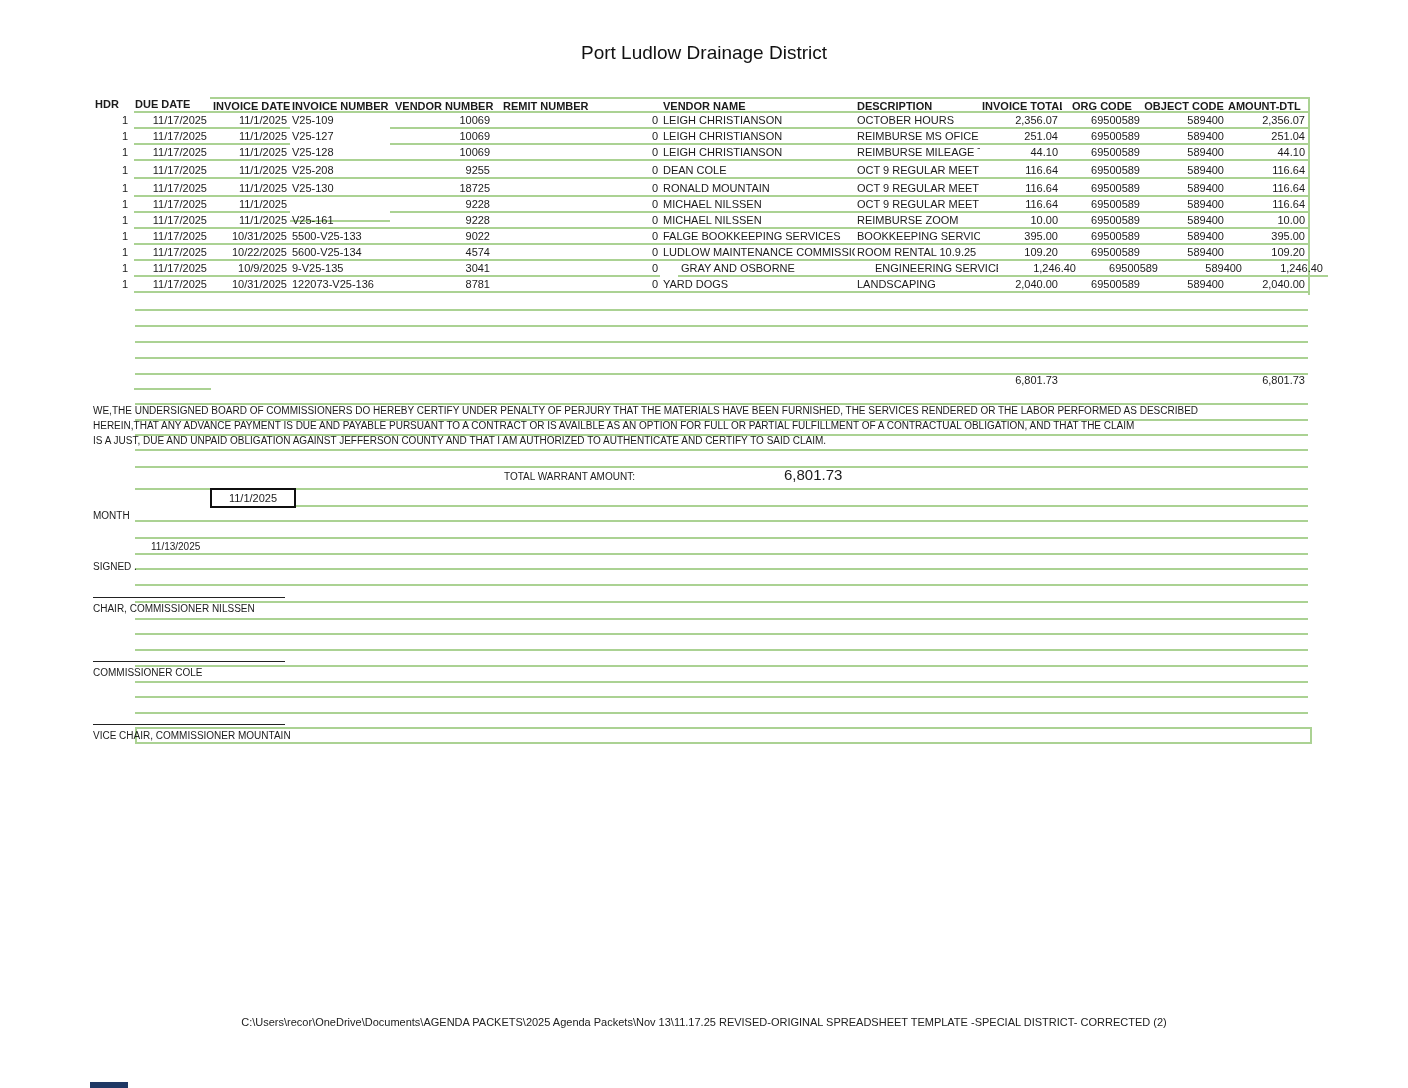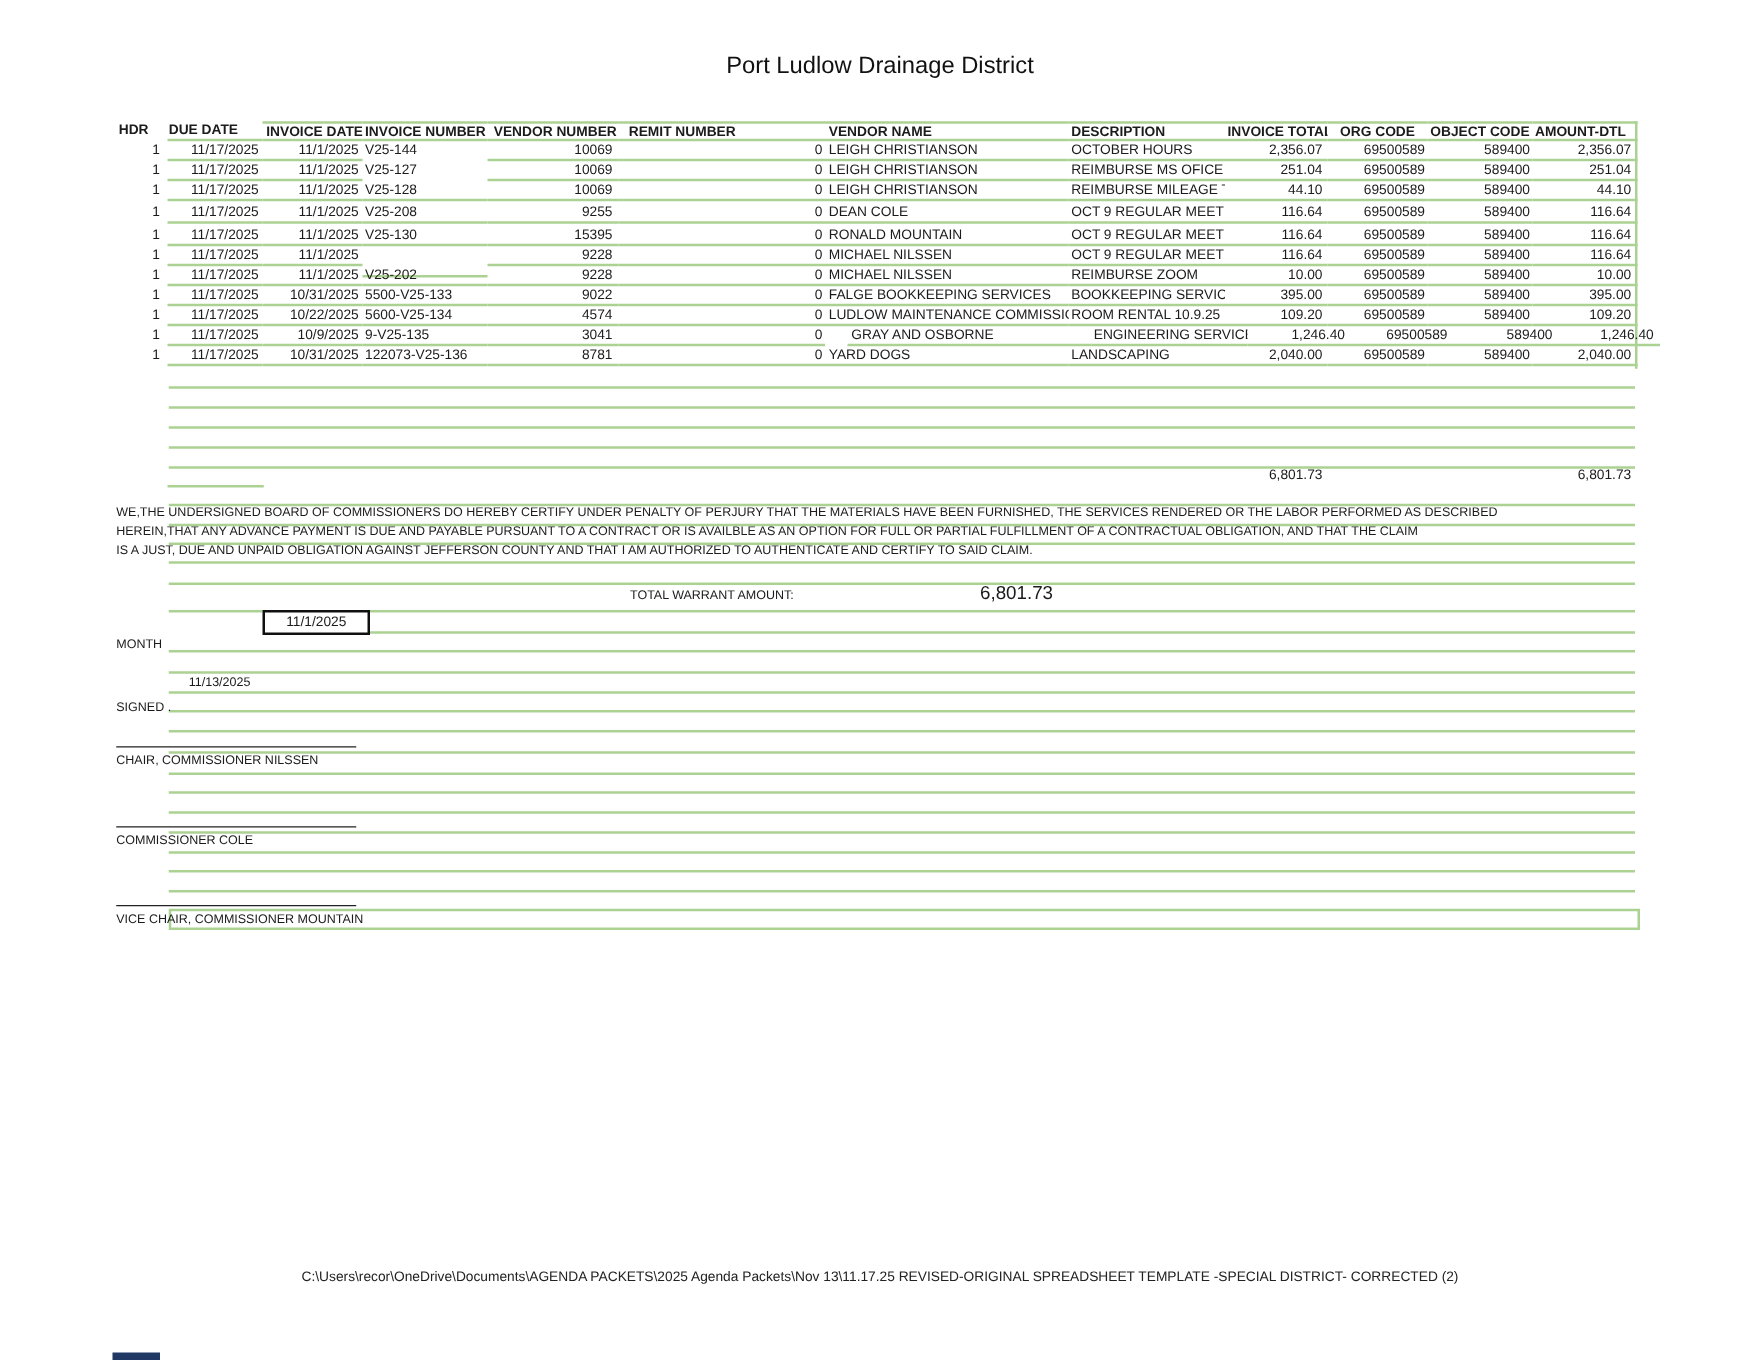--- a/index.html
+++ b/index.html
@@ -47,21 +47,21 @@
         <span class="bb bt" style="width: 125px; text-align: left; padding-right: 1px; padding-left: 2px;">DESCRIPTION</span>
         <span class="bb bt" style="width: 82px; text-align: right; padding-right: 4px; padding-left: 2px;">INVOICE TOTAL</span>
         <span class="bb bt" style="width: 80px; text-align: center; padding-right: 2px; padding-left: 2px;">ORG CODE</span>
         <span class="bb bt" style="width: 84px; text-align: center; padding-right: 2px; padding-left: 2px;">OBJECT CODE</span>
         <span class="bb bt" style="width: 84px; text-align: center; padding-right: 18px; padding-left: 2px;">AMOUNT-DTL</span>
       </div>
       <div class="trow">
         <span style="width: 41px; text-align: right; padding-right: 6px; padding-left: 2px;">1</span>
         <span class="bb" style="width: 76px; text-align: right; padding-right: 3px; padding-left: 1px;">11/17/2025</span>
         <span class="bb" style="width: 80px; text-align: right; padding-right: 3px; padding-left: 3px;">11/1/2025</span>
-        <span style="width: 100px; text-align: left; padding-right: 2px; padding-left: 2px;">V25-144</span>
+        <span style="width: 100px; text-align: left; padding-right: 2px; padding-left: 2px;">V25-109</span>
         <span class="bb" style="width: 105px; text-align: right; padding-right: 5px; padding-left: 5px;">10069</span>
         <span class="bb" style="width: 165px; text-align: right; padding-right: 2px; padding-left: 8px;">0</span>
         <span class="bb" style="width: 195px; text-align: left; padding-right: 2px; padding-left: 3px;">LEIGH CHRISTIANSON</span>
         <span class="bb" style="width: 125px; text-align: left; padding-right: 1px; padding-left: 2px;">OCTOBER HOURS</span>
         <span class="bb" style="width: 82px; text-align: right; padding-right: 4px; padding-left: 2px;">2,356.07</span>
         <span class="bb" style="width: 80px; text-align: right; padding-right: 2px; padding-left: 2px;">69500589</span>
         <span class="bb" style="width: 84px; text-align: right; padding-right: 2px; padding-left: 2px;">589400</span>
         <span class="bb" style="width: 84px; text-align: right; padding-right: 5px; padding-left: 2px;">2,356.07</span>
       </div>
       <div class="trow">
@@ -104,21 +104,21 @@
         <span class="bb" style="width: 82px; text-align: right; padding-right: 4px; padding-left: 2px;">116.64</span>
         <span class="bb" style="width: 80px; text-align: right; padding-right: 2px; padding-left: 2px;">69500589</span>
         <span class="bb" style="width: 84px; text-align: right; padding-right: 2px; padding-left: 2px;">589400</span>
         <span class="bb" style="width: 84px; text-align: right; padding-right: 5px; padding-left: 2px;">116.64</span>
       </div>
       <div class="trow gap">
         <span style="width: 41px; text-align: right; padding-right: 6px; padding-left: 2px;">1</span>
         <span class="bb" style="width: 76px; text-align: right; padding-right: 3px; padding-left: 1px;">11/17/2025</span>
         <span class="bb" style="width: 80px; text-align: right; padding-right: 3px; padding-left: 3px;">11/1/2025</span>
         <span class="bb" style="width: 100px; text-align: left; padding-right: 2px; padding-left: 2px;">V25-130</span>
-        <span class="bb" style="width: 105px; text-align: right; padding-right: 5px; padding-left: 5px;">15395</span>
+        <span class="bb" style="width: 105px; text-align: right; padding-right: 5px; padding-left: 5px;">18725</span>
         <span class="bb" style="width: 165px; text-align: right; padding-right: 2px; padding-left: 8px;">0</span>
         <span class="bb" style="width: 195px; text-align: left; padding-right: 2px; padding-left: 3px;">RONALD MOUNTAIN</span>
         <span class="bb" style="width: 125px; text-align: left; padding-right: 1px; padding-left: 2px;">OCT 9 REGULAR MEETING</span>
         <span class="bb" style="width: 82px; text-align: right; padding-right: 4px; padding-left: 2px;">116.64</span>
         <span class="bb" style="width: 80px; text-align: right; padding-right: 2px; padding-left: 2px;">69500589</span>
         <span class="bb" style="width: 84px; text-align: right; padding-right: 2px; padding-left: 2px;">589400</span>
         <span class="bb" style="width: 84px; text-align: right; padding-right: 5px; padding-left: 2px;">116.64</span>
       </div>
       <div class="trow">
         <span style="width: 41px; text-align: right; padding-right: 6px; padding-left: 2px;">1</span>
@@ -131,21 +131,21 @@
         <span class="bb" style="width: 125px; text-align: left; padding-right: 1px; padding-left: 2px;">OCT 9 REGULAR MEETING</span>
         <span class="bb" style="width: 82px; text-align: right; padding-right: 4px; padding-left: 2px;">116.64</span>
         <span class="bb" style="width: 80px; text-align: right; padding-right: 2px; padding-left: 2px;">69500589</span>
         <span class="bb" style="width: 84px; text-align: right; padding-right: 2px; padding-left: 2px;">589400</span>
         <span class="bb" style="width: 84px; text-align: right; padding-right: 5px; padding-left: 2px;">116.64</span>
       </div>
       <div class="trow">
         <span style="width: 41px; text-align: right; padding-right: 6px; padding-left: 2px;">1</span>
         <span class="bb" style="width: 76px; text-align: right; padding-right: 3px; padding-left: 1px;">11/17/2025</span>
         <span class="bb" style="width: 80px; text-align: right; padding-right: 3px; padding-left: 3px;">11/1/2025</span>
-        <span class="bb" style="width: 100px; text-align: left; padding-right: 2px; padding-left: 2px;">V25-202</span>
+        <span class="bb" style="width: 100px; text-align: left; padding-right: 2px; padding-left: 2px;">V25-161</span>
         <span class="bb" style="width: 105px; text-align: right; padding-right: 5px; padding-left: 5px;">9228</span>
         <span class="bb" style="width: 165px; text-align: right; padding-right: 2px; padding-left: 8px;">0</span>
         <span class="bb" style="width: 195px; text-align: left; padding-right: 2px; padding-left: 3px;">MICHAEL NILSSEN</span>
         <span class="bb" style="width: 125px; text-align: left; padding-right: 1px; padding-left: 2px;">REIMBURSE ZOOM</span>
         <span class="bb" style="width: 82px; text-align: right; padding-right: 4px; padding-left: 2px;">10.00</span>
         <span class="bb" style="width: 80px; text-align: right; padding-right: 2px; padding-left: 2px;">69500589</span>
         <span class="bb" style="width: 84px; text-align: right; padding-right: 2px; padding-left: 2px;">589400</span>
         <span class="bb" style="width: 84px; text-align: right; padding-right: 5px; padding-left: 2px;">10.00</span>
       </div>
       <div class="trow">

